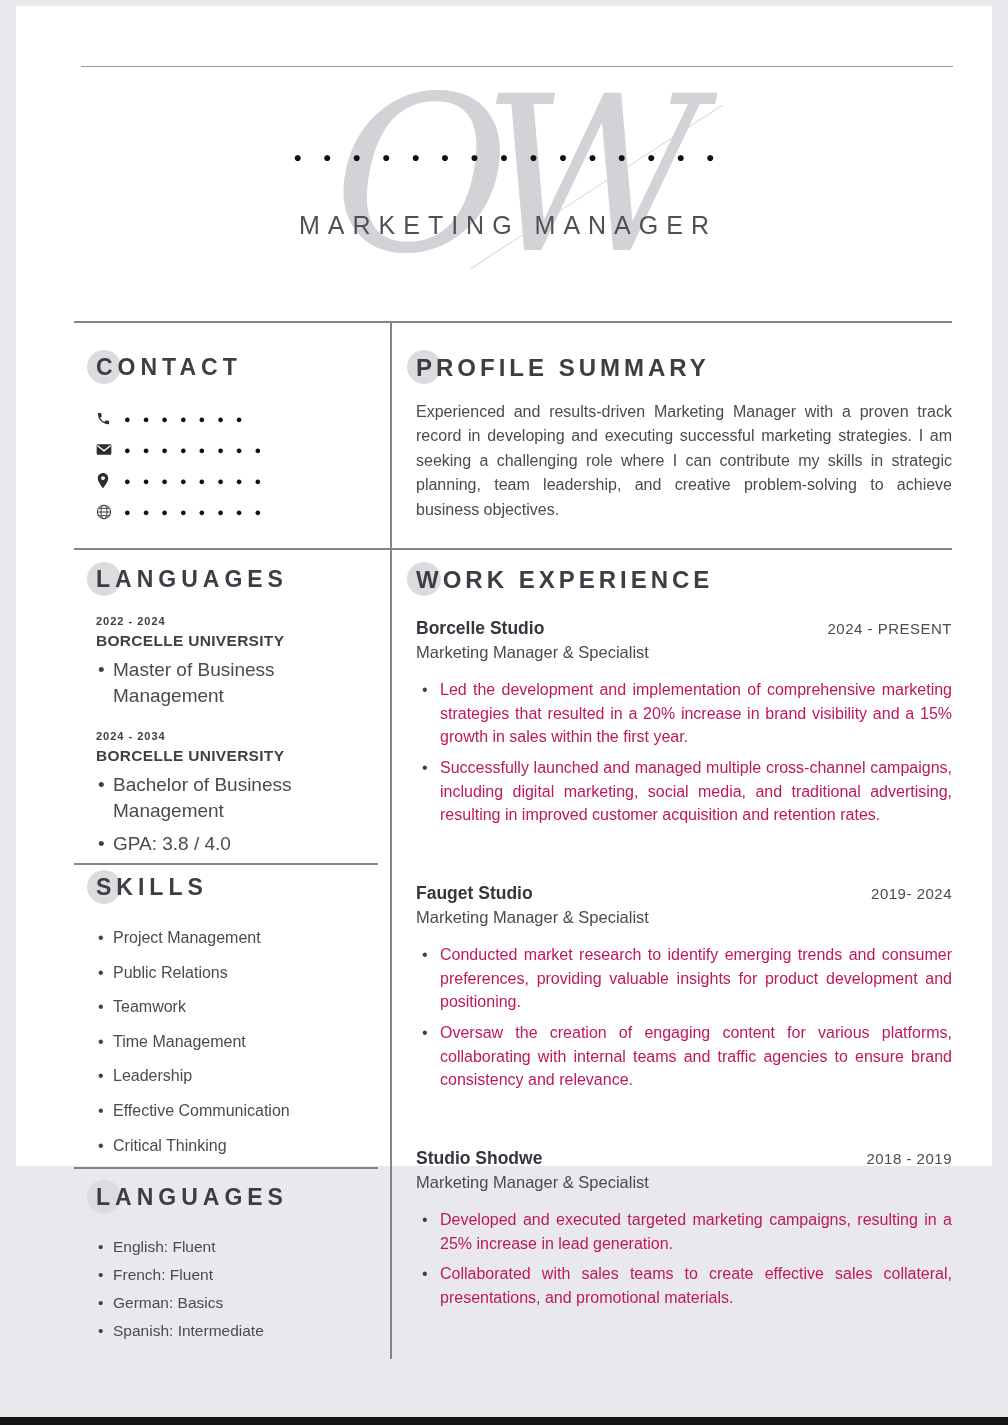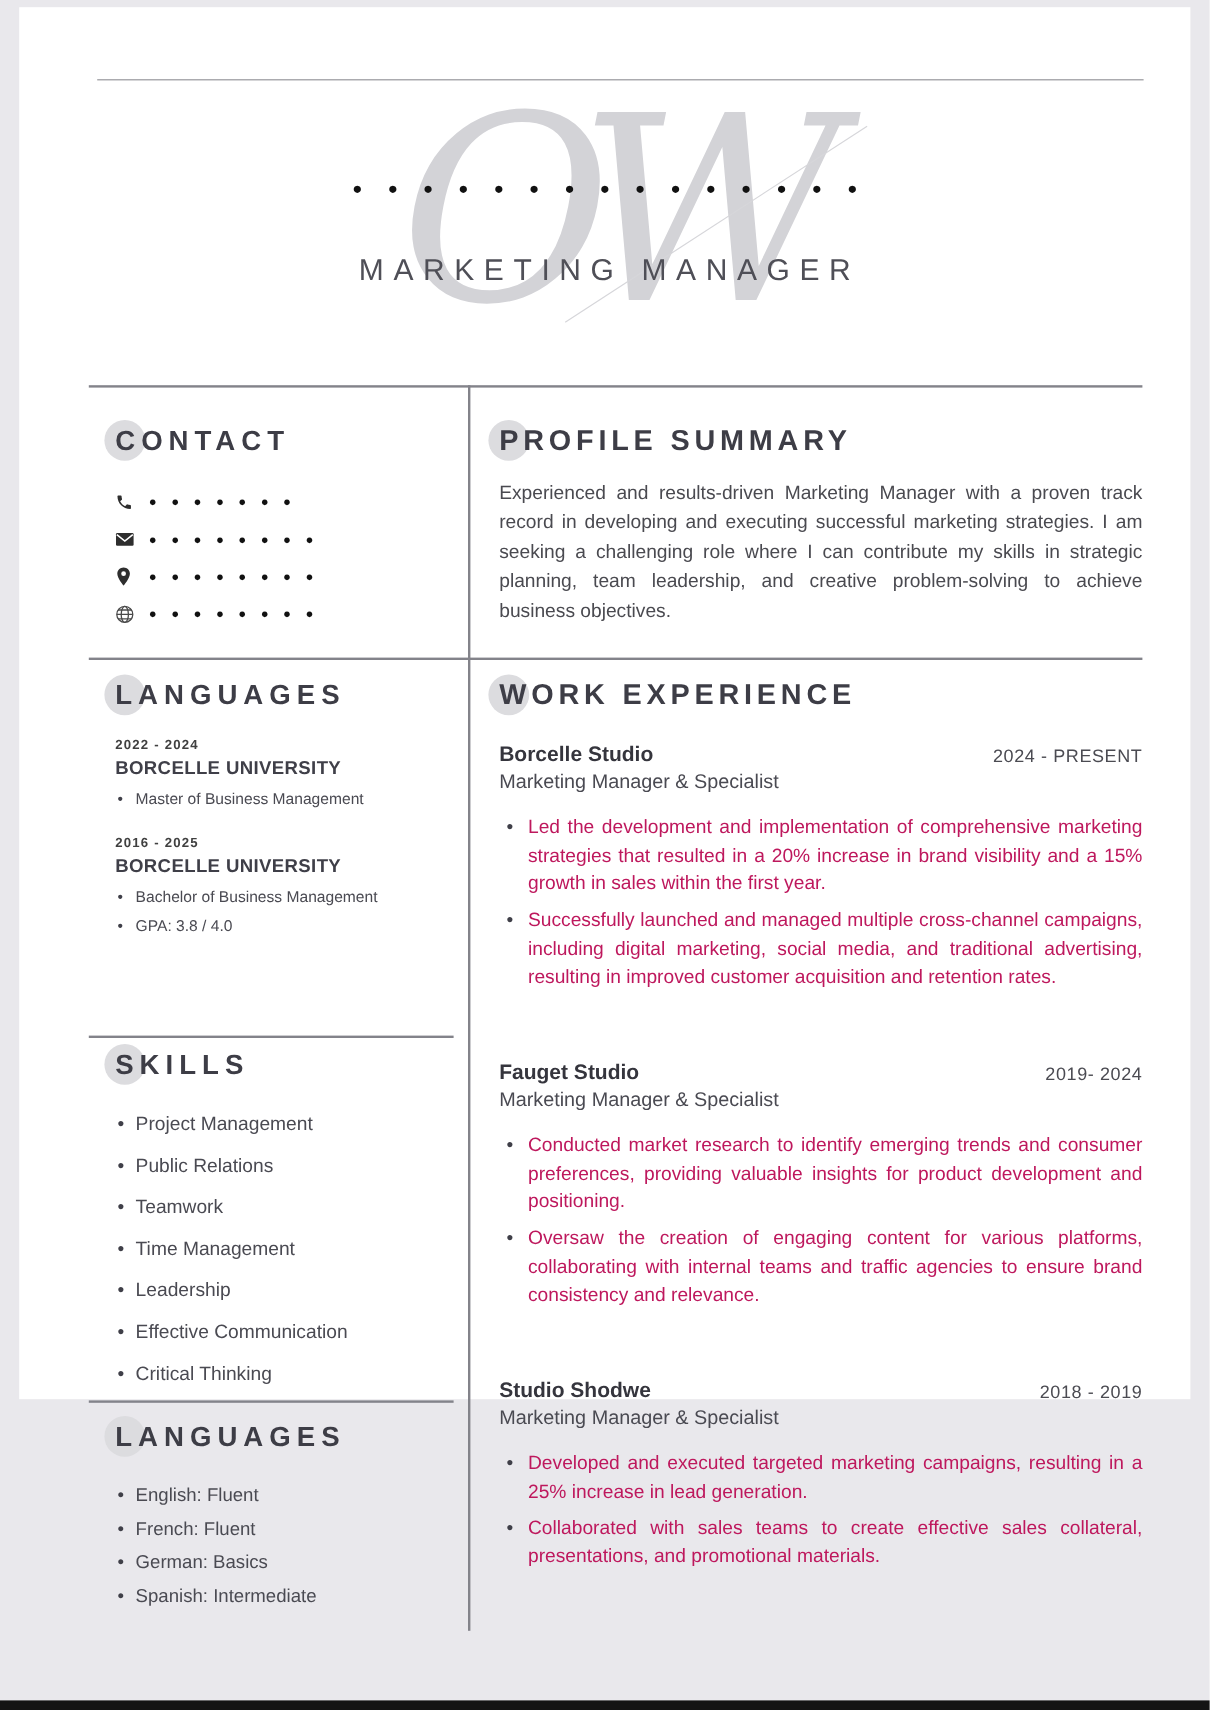--- a/index.html
+++ b/index.html
@@ -60,36 +60,36 @@
   .skills-sec    { position:absolute; left:80px; top:868px;  width:292px; }
   .languages-sec { position:absolute; left:80px; top:1178px; width:292px; }
   .contact-rows { margin-top:22px; }
   .contact-row { display:flex; align-items:center; height:31px; }
   .contact-row .cicon { width:28px; flex:0 0 28px; display:flex; align-items:center; }
   .contact-row .cdots { font-size:11px; letter-spacing:12px; color:#111; white-space:nowrap; }
   .edu-entry { margin-top:22px; }
   .edu-years  { font-size:11px; font-weight:bold; letter-spacing:1px; color:#404040; }
   .edu-school { font-size:15.5px; font-weight:bold; letter-spacing:0.3px; color:#3f3f48; margin-top:5px; }
   ul.plain { list-style:none; margin-top:7px; }
-  ul.plain li { position:relative; padding-left:17px; font-size:13px; color:#4a4a52; margin-bottom:7px; line-height:1.35; }
+  ul.plain li { position:relative; padding-left:17px; font-size:19px; color:#4a4a52; margin-bottom:7px; line-height:1.35; }
   ul.plain li::before { content:"•"; position:absolute; left:2px; color:#3f3f48; }
   .skills-sec ul.plain { margin-top:26px; }
   .skills-sec ul.plain li { font-size:16px; margin-bottom:13px; }
   .languages-sec ul.plain { margin-top:26px; }
   .languages-sec ul.plain li { font-size:15.5px; margin-bottom:7px; }
   
   .profile-sec    { position:absolute; left:400px; top:348px; width:536px; }
   .experience-sec { position:absolute; left:400px; top:560px; width:536px; }
   .profile-text {
     margin-top:18px; font-size:16px; line-height:1.53; color:#4a4a50;
     text-align:justify;
   }
   .job { margin-top:24px; }
   .job + .job { margin-top:56px; }
-  .job-head { display:flex; justify-content:space-between; align-items:flex-end;gap:12px; }
+  .job-head { display:flex; justify-content:space-between; align-items:center;gap:12px; }
   .job-company { font-size:17.5px; font-weight:bold; color:#35353d; }
   .job-dates   { font-size:15px; color:#4b4b52; letter-spacing:0.5px; }
   .job-role    { font-size:16.5px; color:#4a4a52; margin-top:4px; }
   ul.jbullets { list-style:none; margin-top:16px; }
   ul.jbullets li {
     position:relative; padding-left:24px; font-size:16px; color:#be185d;
     line-height:1.48; text-align:justify; margin-bottom:7px;
   }
   ul.jbullets li::before { content:"•"; position:absolute; left:6px; color:#3f3f48; }
   
@@ -165,21 +165,21 @@
   <div class="education-sec">
     <h2 class="sec">LANGUAGES</h2>
     <div class="edu-entry">
       <div class="edu-years">2022 - 2024</div>
       <div class="edu-school">BORCELLE UNIVERSITY</div>
       <ul class="plain">
         <li>Master of Business Management</li>
       </ul>
     </div>
     <div class="edu-entry">
-      <div class="edu-years">2016 - 2025</div>
+      <div class="edu-years">2024 - 2034</div>
       <div class="edu-school">BORCELLE UNIVERSITY</div>
       <ul class="plain">
         <li>Bachelor of Business Management</li>
         <li>GPA: 3.8 / 4.0</li>
       </ul>
     </div>
   </div>
 
   <div class="skills-sec">
     <h2 class="sec">SKILLS</h2>

